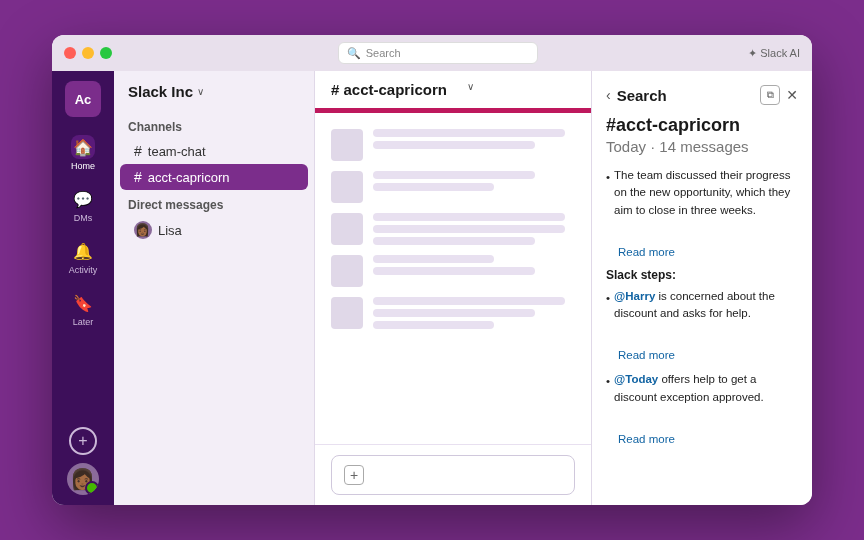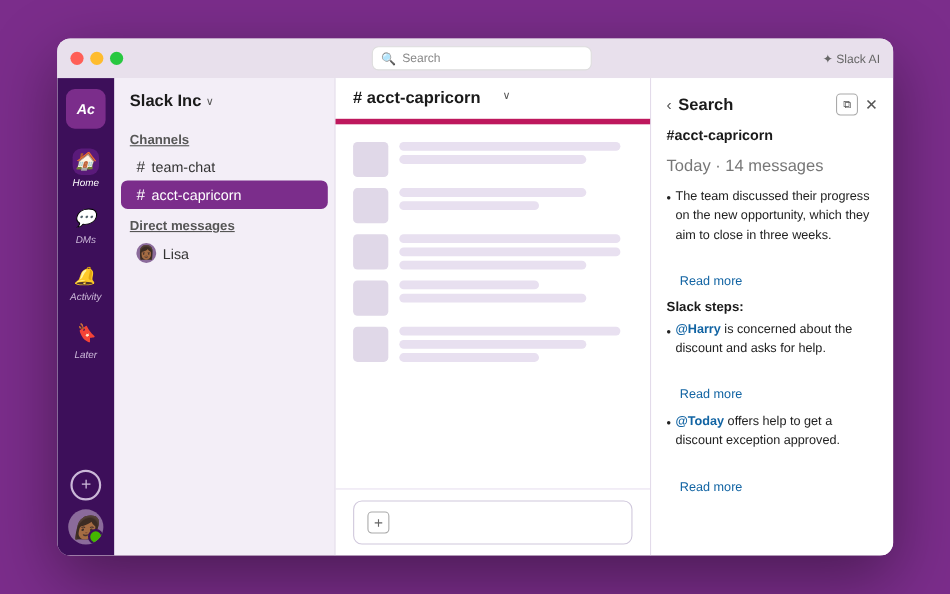--- a/index.html
+++ b/index.html
@@ -76,29 +76,28 @@
 
     
     .main {
       display: flex;
       flex: 1;
       overflow: hidden;
     }
 
     
     .sidebar {
-      width: 52px;
+      width: 62px;
       background: #3d0f5a;
       display: flex;
       flex-direction: column;
       align-items: center;
       padding: 10px 0;
       gap: 4px;
       flex-shrink: 0;
-      font-style: italic;
     }
     .sidebar-avatar {
       width: 36px;
       height: 36px;
       border-radius: 8px;
       background: #7B2D8B;
       color: #fff;
       display: flex;
       align-items: center;
       justify-content: center;
@@ -199,21 +198,20 @@
     }
     .workspace-chevron {
       font-size: 10px;
       color: #555;
     }
     .section-label {
       font-size: 12px;
       font-weight: 600;
       color: #555;
       padding: 8px 14px 4px;
-      text-decoration: underline;
     }
     .channel-item {
       display: flex;
       align-items: center;
       gap: 6px;
       padding: 5px 14px;
       font-size: 13px;
       color: #333;
       cursor: pointer;
       border-radius: 6px;
@@ -371,24 +369,24 @@
       font-size: 10px;
       cursor: pointer;
       color: #555;
     }
     .summary-close {
       font-size: 14px;
       color: #555;
       cursor: pointer;
     }
     .summary-channel-name {
-      font-size: 13px;
+      font-size: 18px;
       font-weight: 700;
       color: #1a1a1a;
-      margin-bottom: 12px;
+      margin-bottom: 2px;
     }
     .summary-meta {
       font-size: 15px;
       color: #777;
       margin-bottom: 12px;
     }
     .summary-section-title {
       font-size: 12px;
       font-weight: 700;
       color: #1a1a1a;

